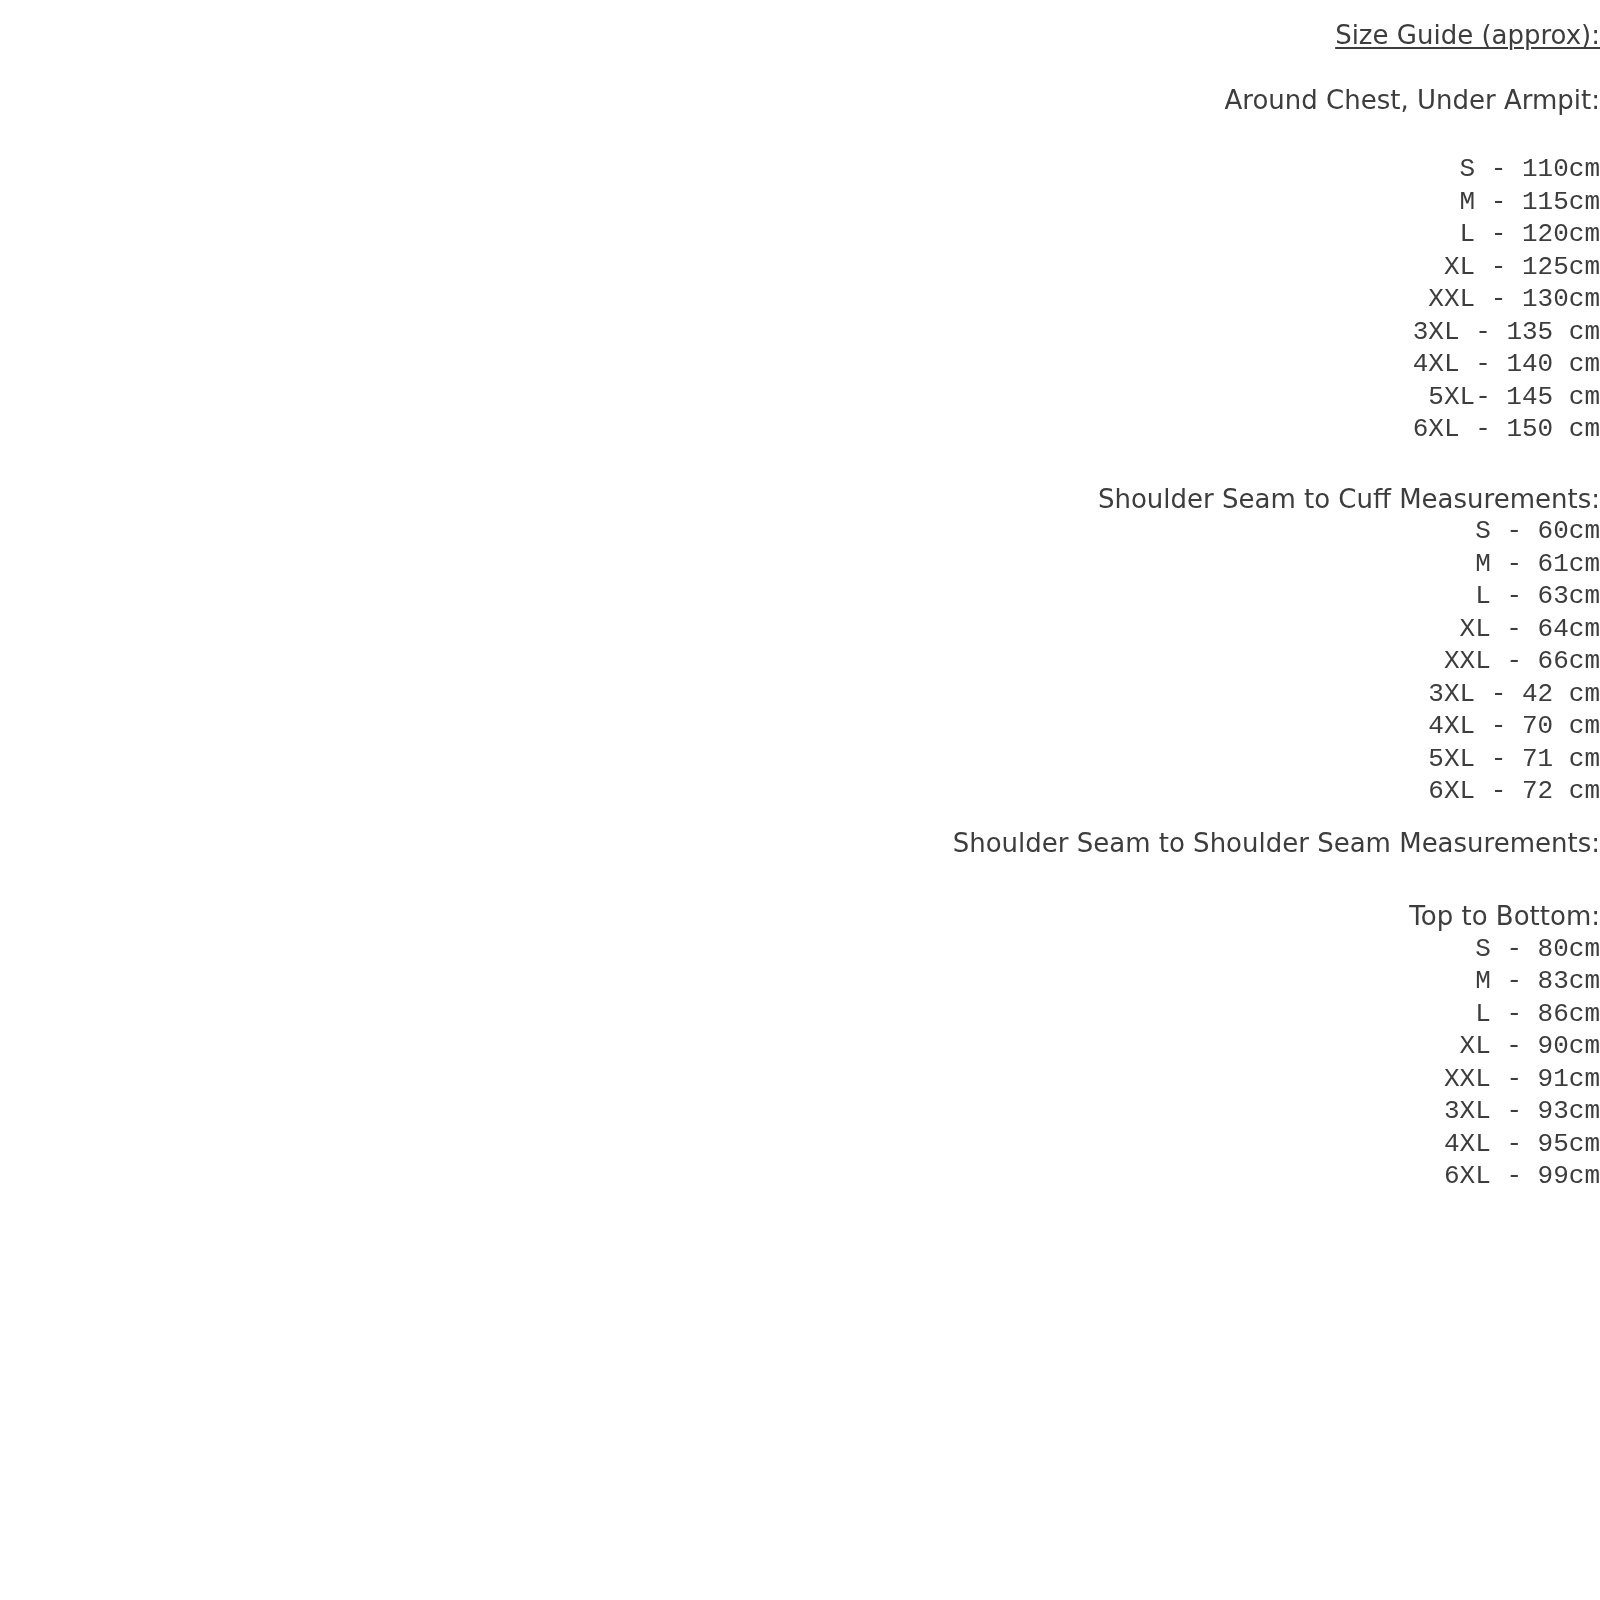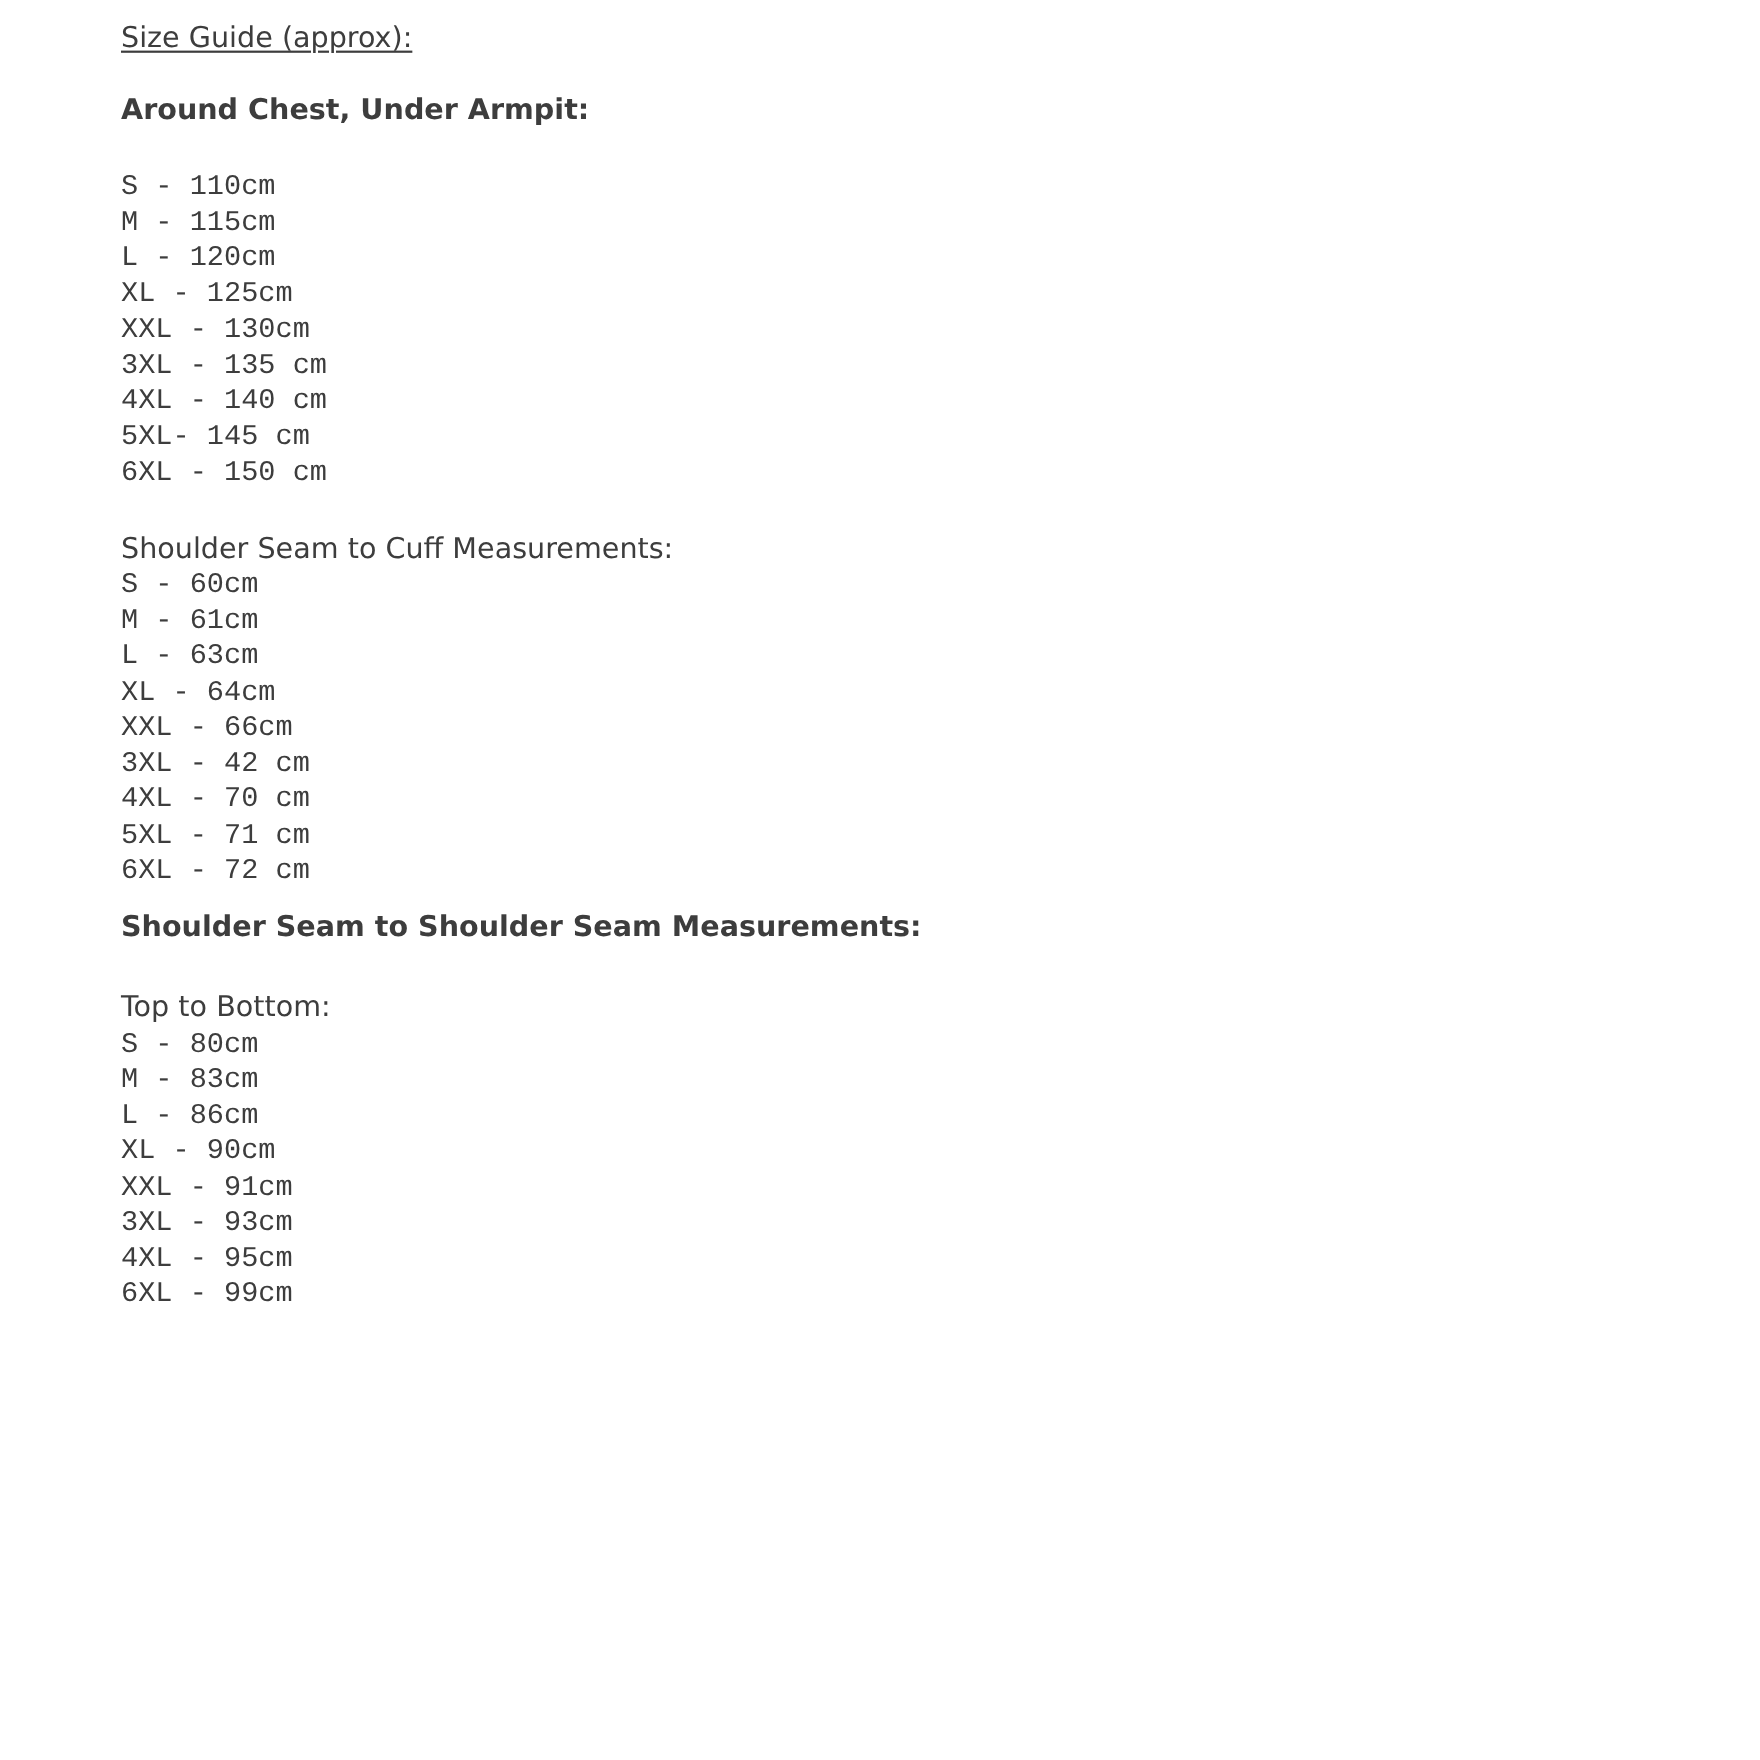--- a/index.html
+++ b/index.html
@@ -12,21 +12,21 @@
     height: 1600px;
     overflow: hidden;
     font-family: "DejaVu Sans", "Liberation Sans", sans-serif;
     color: #3d3d3d;
   }
   .page {
     box-sizing: border-box;
     padding-top: 19px;
     
     margin-left: 110px;
-    text-align: left;
+    text-align: right;
     font-size: 26px;
     line-height: 32.5px;
   }
   .page-title {
     margin: 0;
     font-size: 26px;
     font-weight: normal;
     text-decoration: underline;
     text-decoration-thickness: 2px;
     text-underline-offset: 3px;
@@ -34,21 +34,21 @@
   .size-section { margin: 0; }
   #sections .size-section:nth-of-type(1) { margin-top: 32px; }
   #sections .size-section:nth-of-type(2) { margin-top: 37px; }
   #sections .size-section:nth-of-type(3) { margin-top: 19px; }
   #sections .size-section:nth-of-type(4) { margin-top: 41px; }
   .section-heading {
     margin: 0;
     font-size: 26px;
     font-weight: normal;
   }
-  .size-section.gap-after-heading .section-heading { margin-bottom: 37px; font-weight: bold; }
+  .size-section.gap-after-heading .section-heading { margin-bottom: 37px; }
   .section-items { margin: 0; }
   .size-item { margin: 0; font-family: Liberation Mono, monospace; }
 </style>
 </head>
 <body>
 
 <main class="page">
   <h1 class="page-title">Size Guide (approx):</h1>
   <div id="sections">
   <section class="size-section gap-after-heading">

